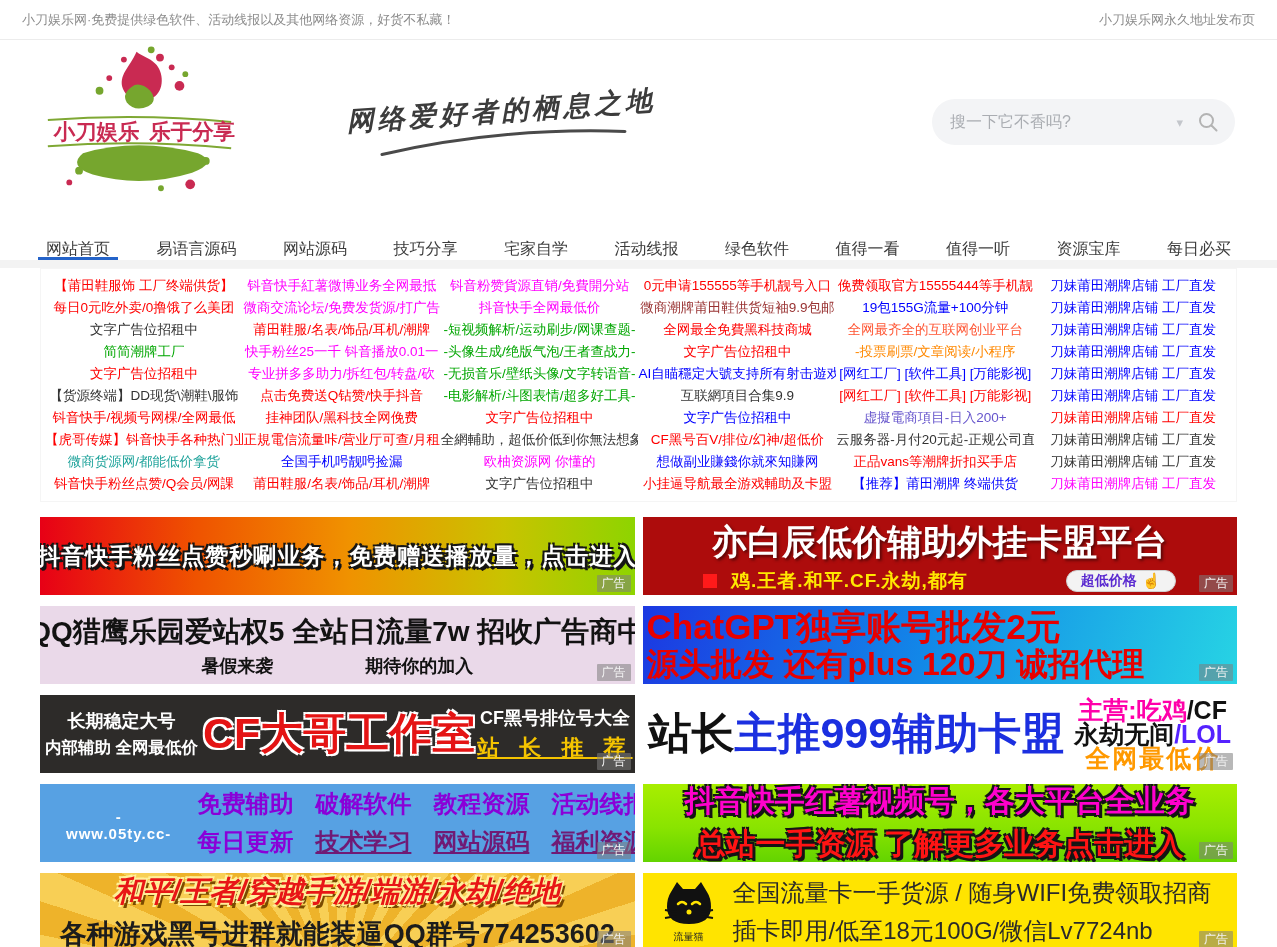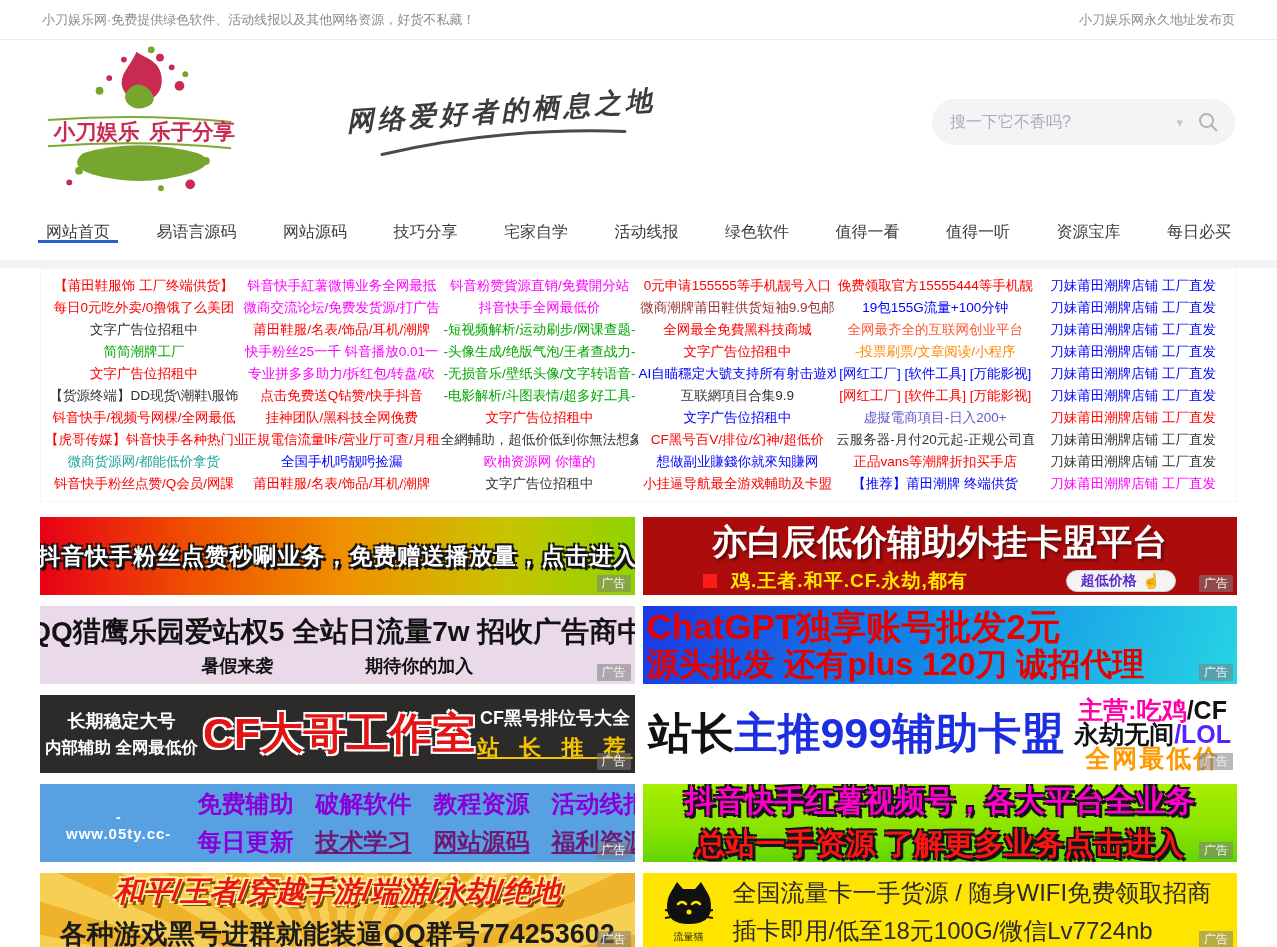--- a/index.html
+++ b/index.html
@@ -2,38 +2,38 @@
 <html style="--accent: #2463c9;"><head>
 <meta charset="utf-8">
 <style>
   html,body{margin:0;padding:0;}
   body{
     width:1277px;height:947px;overflow:hidden;background:#fff;
     font-family:"Liberation Sans",sans-serif;
   }
   
   .topbar{height:39px;border-bottom:1px solid #ececec;display:flex;justify-content:space-between;
-    align-items:center;padding:0 42px;font-size:13px;color:#8c8c8c;background:#fff;}
+    align-items:center;padding:0 22px;font-size:13px;color:#8c8c8c;background:#fff;}
   .topbar-right{color:#8c8c8c;text-decoration:none;cursor:pointer;}
   
   .header{height:164px;display:flex;align-items:center;padding:0 42px;background:#fff;}
   .logo{width:195px;height:150px;flex:0 0 auto;margin-top:-4px;}
   .slogan-wrap{margin-left:110px;transform:rotate(-4deg);text-align:center;}
   .slogan{font-family:"DejaVu Serif",serif;font-style:italic;font-weight:bold;
     font-size:27px;color:#3c3c3c;letter-spacing:4px;white-space:nowrap;}
   .swoosh{display:block;margin:2px auto 0;}
   .search{margin-left:auto;width:303px;height:46px;background:#f3f4f6;border-radius:23px;
     display:flex;align-items:center;padding:0 16px;box-sizing:border-box;}
   .search input{flex:1;border:none;outline:none;background:transparent;font-size:16px;color:#333;
     font-family:"Liberation Sans",sans-serif;}
   .search input::placeholder{color:#aaadb2;}
   .caret{color:#c3c6cb;font-size:13px;margin:0 14px 0 6px;cursor:pointer;}
   .mag{cursor:pointer;display:flex;align-items:center;}
   
-  .nav{height:56px;display:flex;justify-content:space-between;align-items:center;
+  .nav{height:56px;display:flex;justify-content:space-between;align-items:flex-end;
     padding:0 46px;background:#fff;}
   .nav-item{display:flex;align-items:center;font-size:16px;color:#3c3c3c;position:relative;cursor:pointer;white-space:nowrap;}
   .nav-item.active::after{content:"";position:absolute;left:-8px;right:-8px;bottom:0;height:3px;
     background:var(--accent,#2463c9);}
   .gray-strip{height:8px;background:#f3f3f3;}
   
   .links-panel{margin:0 40px;background:#fff;border:1px solid #f5f5f5;padding:6px 4px;}
   .links-grid{display:grid;grid-template-columns:repeat(6,1fr);}
   .link-cell{height:22px;line-height:22px;font-size:13.5px;text-align:center;white-space:nowrap;
     overflow:hidden;text-decoration:none;cursor:pointer;}

